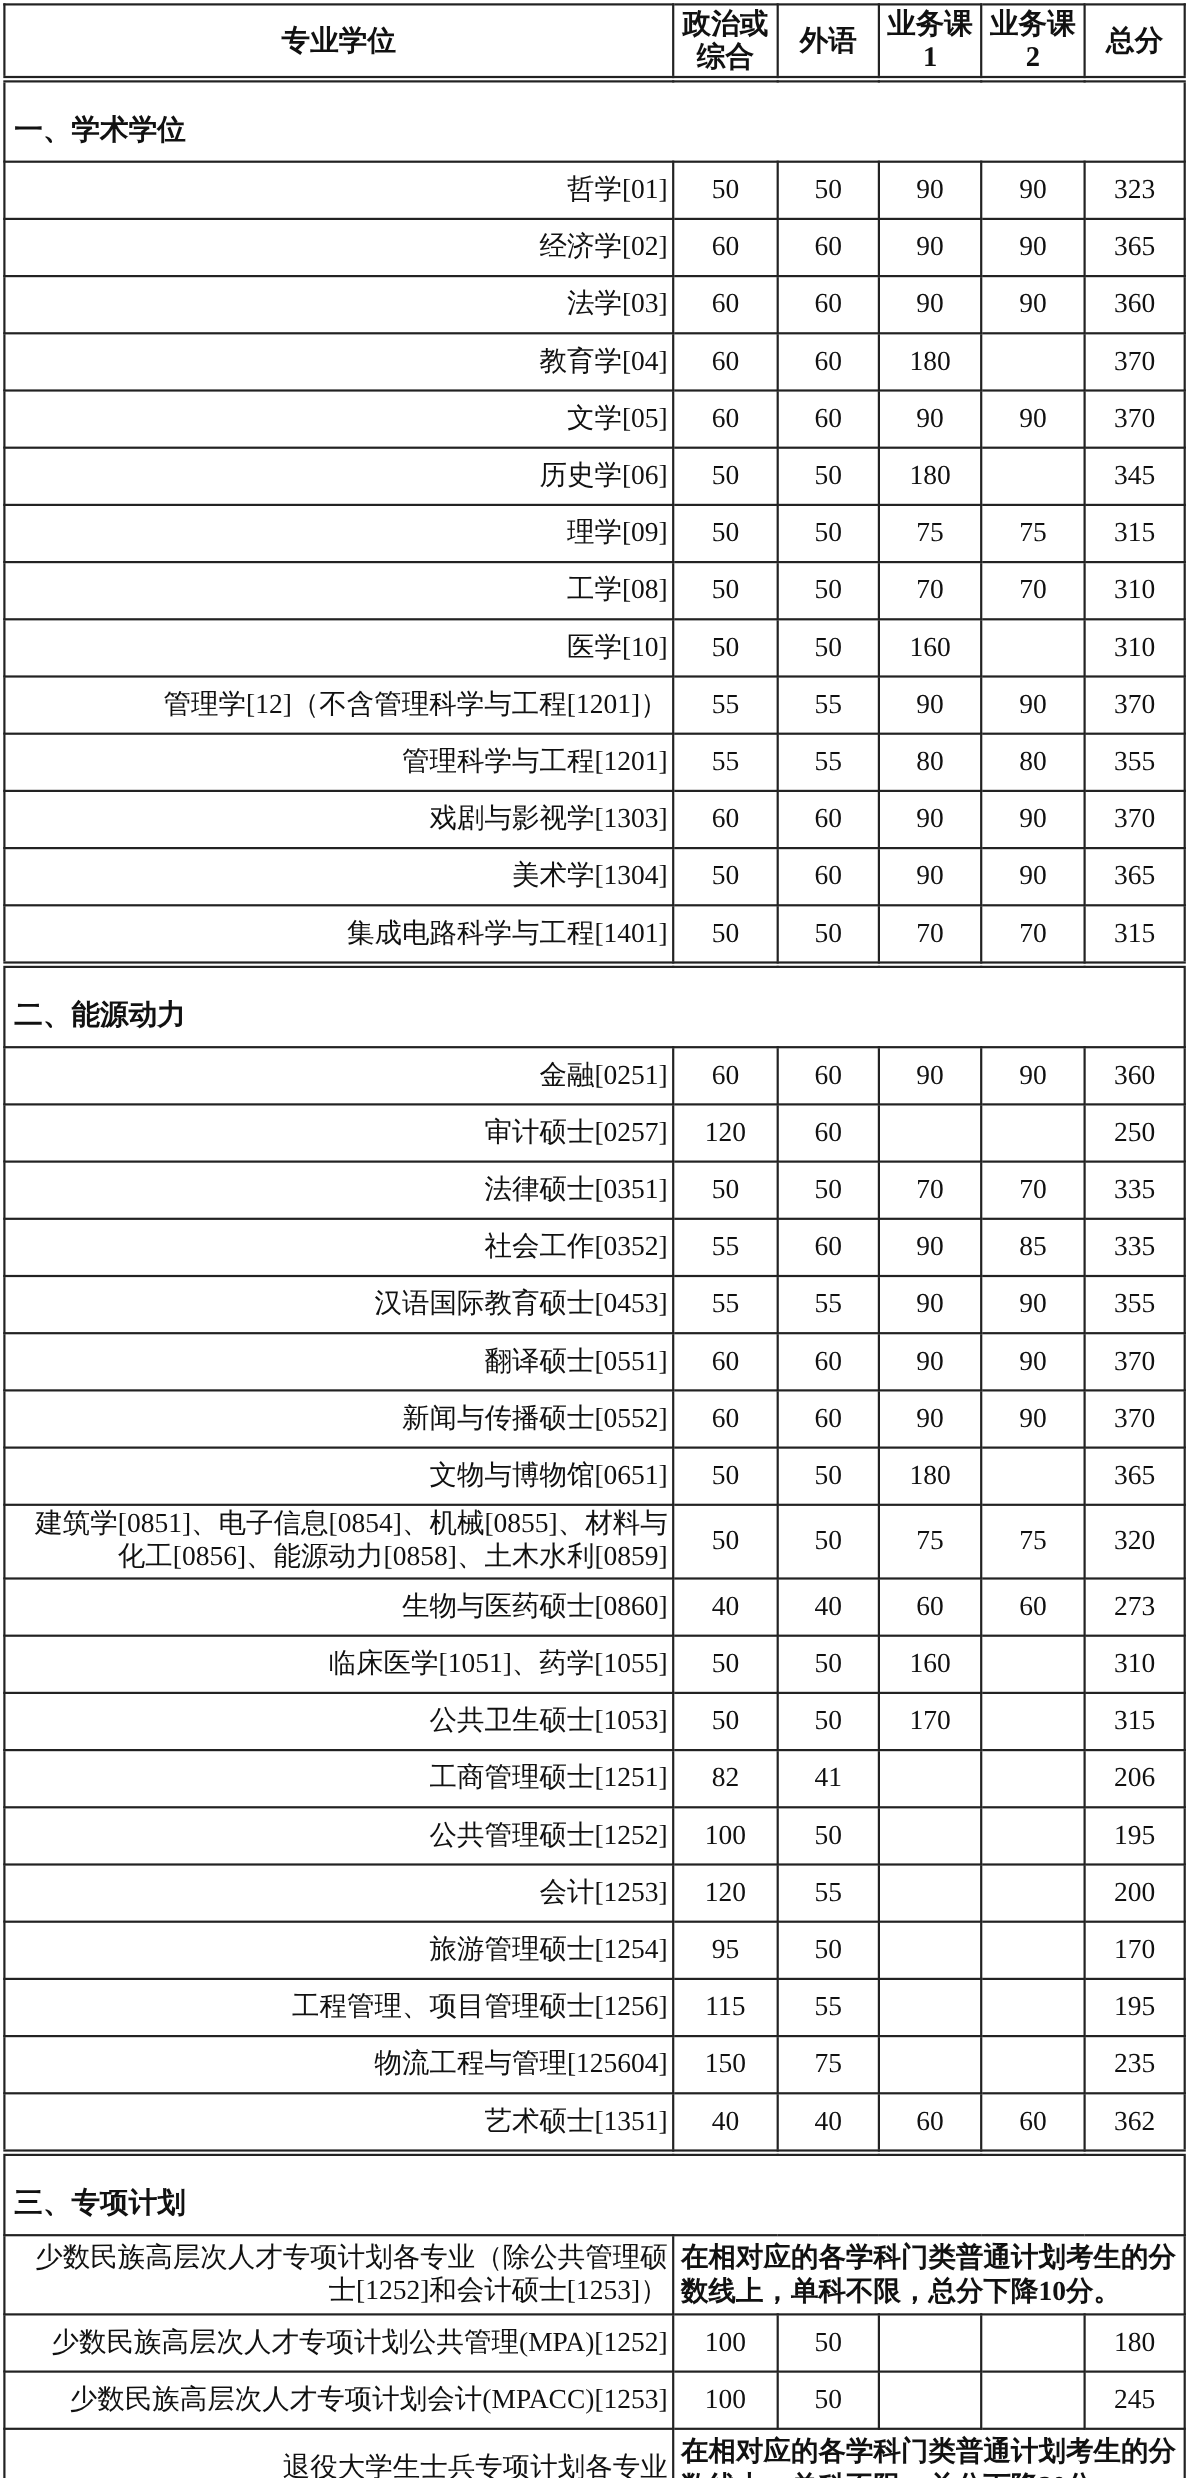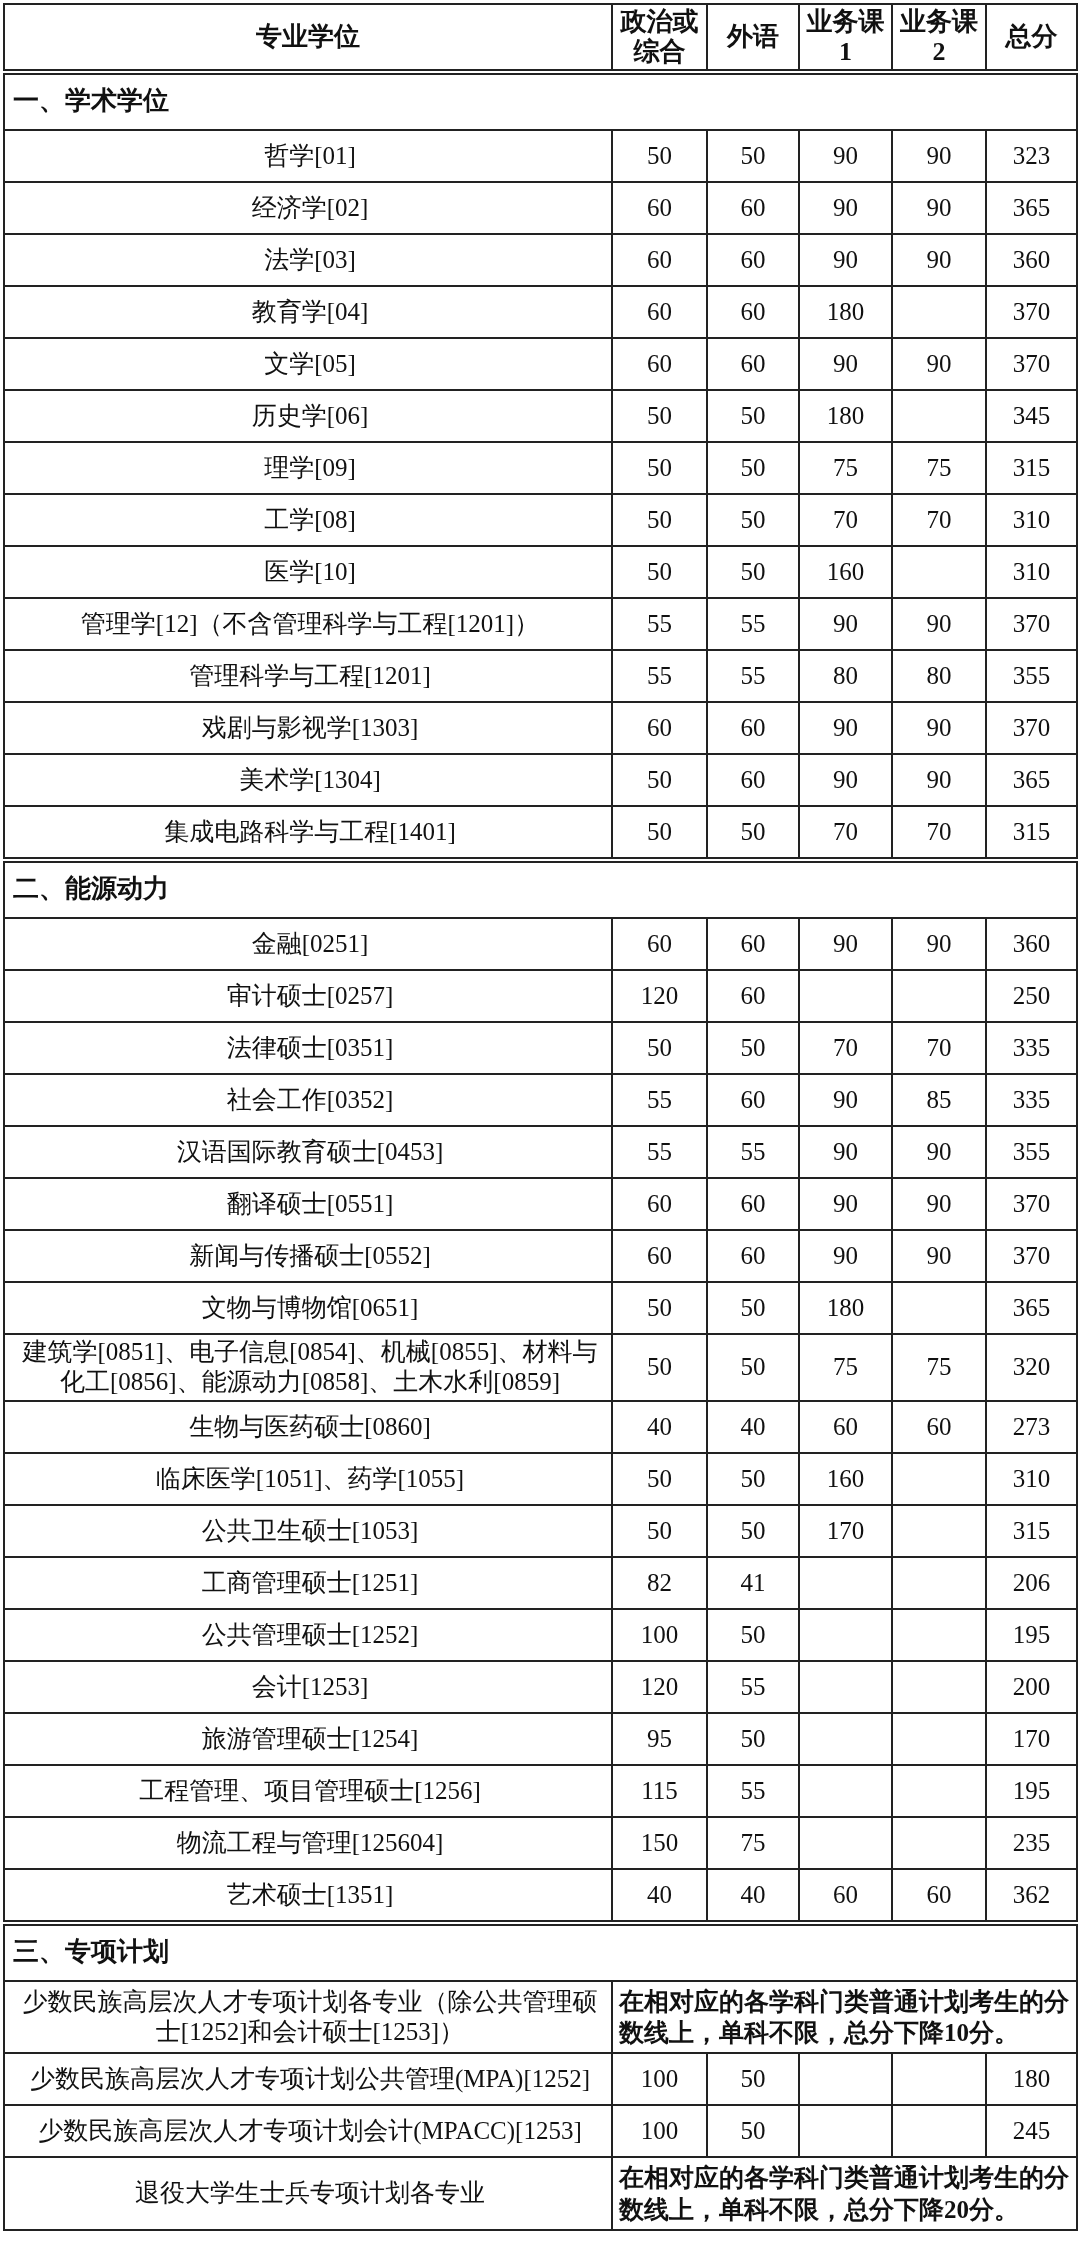--- a/index.html
+++ b/index.html
@@ -1,22 +1,22 @@
 <!DOCTYPE html>
 <html><head>
 <meta charset="utf-8">
 <style>
   html,body{margin:0;padding:0;background:#ffffff;}
   body{width:1080px;font-family:"Liberation Serif","DejaVu Serif",serif;color:#111;}
   table.score{border-collapse:collapse;table-layout:fixed;width:1073px;margin:3px 0 0 3px;background:#fff;}
   td,th{border:2px solid #222;vertical-align:middle;overflow:hidden;background:#fff;}
   th{font-size:26px;font-weight:bold;text-align:center;height:58px;padding:2px 2px;line-height:1.15;}
-  td.label{font-size:25px;text-align:center;height:46px;padding:2px 4px 2px 8px;line-height:1.22;}
+  td.label{font-size:25px;text-align:right;height:46px;padding:2px 4px 2px 8px;line-height:1.22;}
   td.val{font-size:25px;text-align:center;height:46px;padding:0 2px;}
-  tr.section-row td{font-size:26px;font-weight:bold;text-align:left;height:52px;padding:0 4px 2px 8px;}
+  tr.section-row td{font-size:26px;font-weight:bold;text-align:left;height:52px;padding:17px 4px 2px 8px;}
   tr.section-row td{border-top:6px double #222;}
   td.note{font-size:25px;text-align:left;line-height:1.25;padding:4px 4px 4px 6px;font-weight:bold;}
 </style>
 </head>
 <body>
 
 <table class="score">
   <colgroup>
     <col style="width:608px">
     <col style="width:95px">

